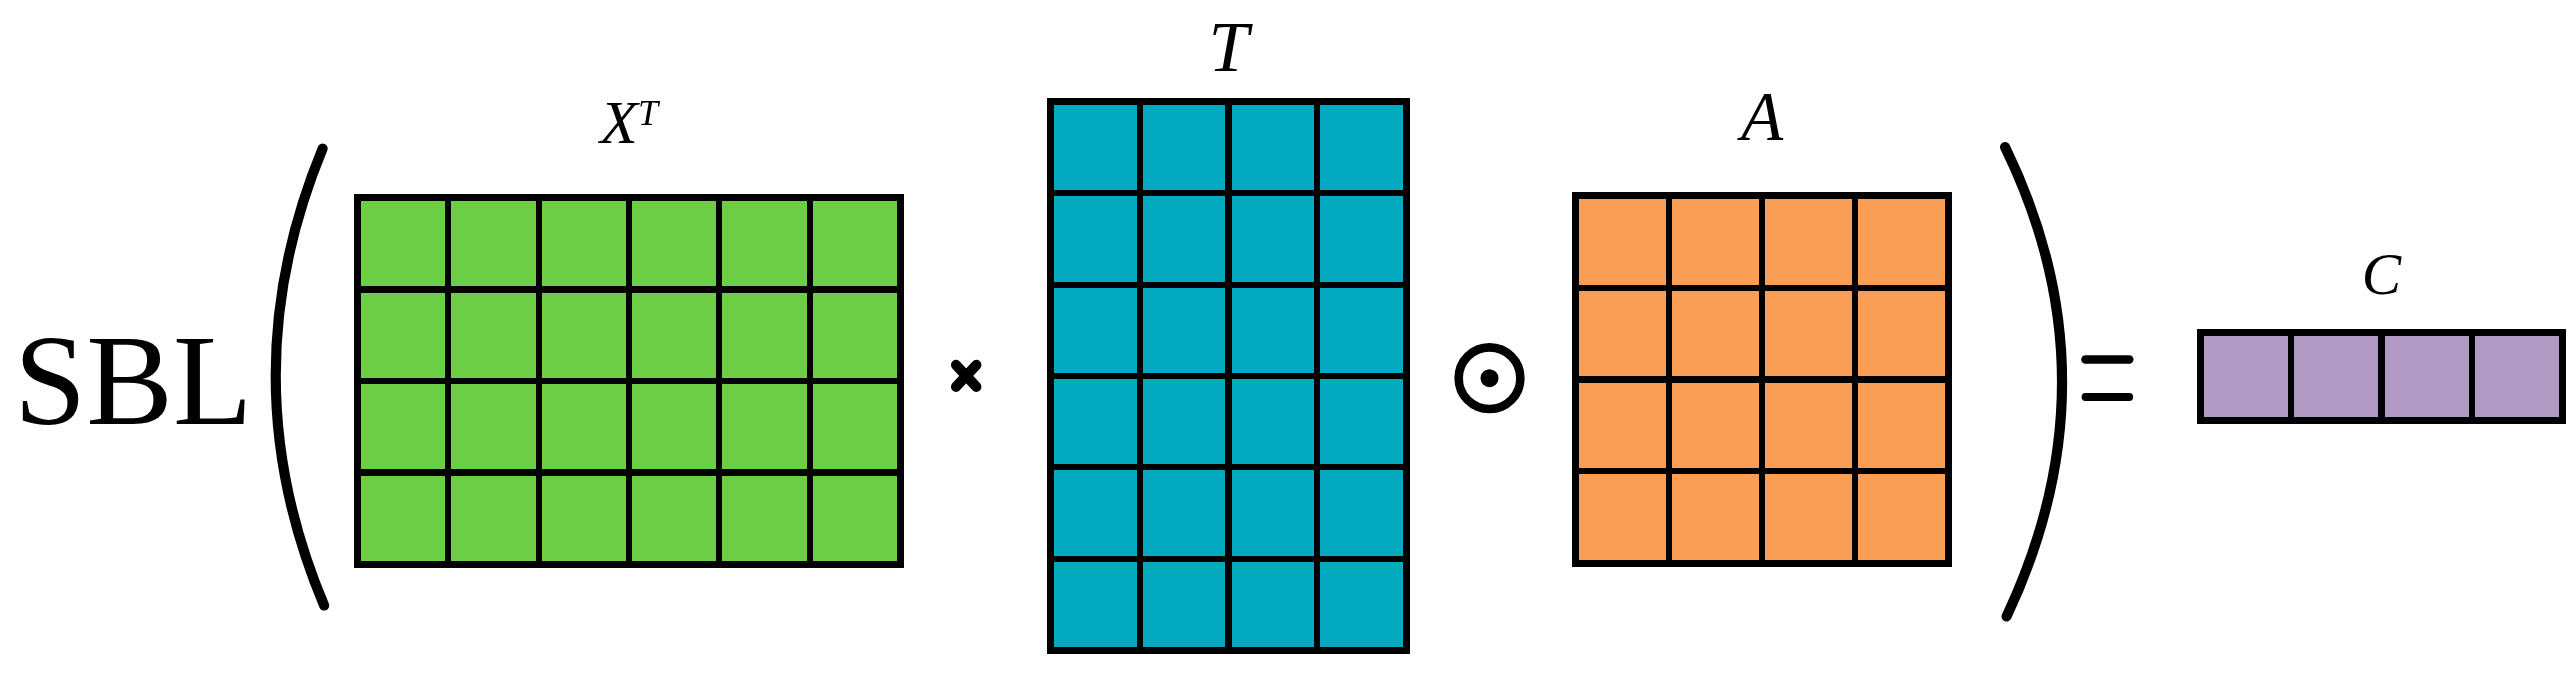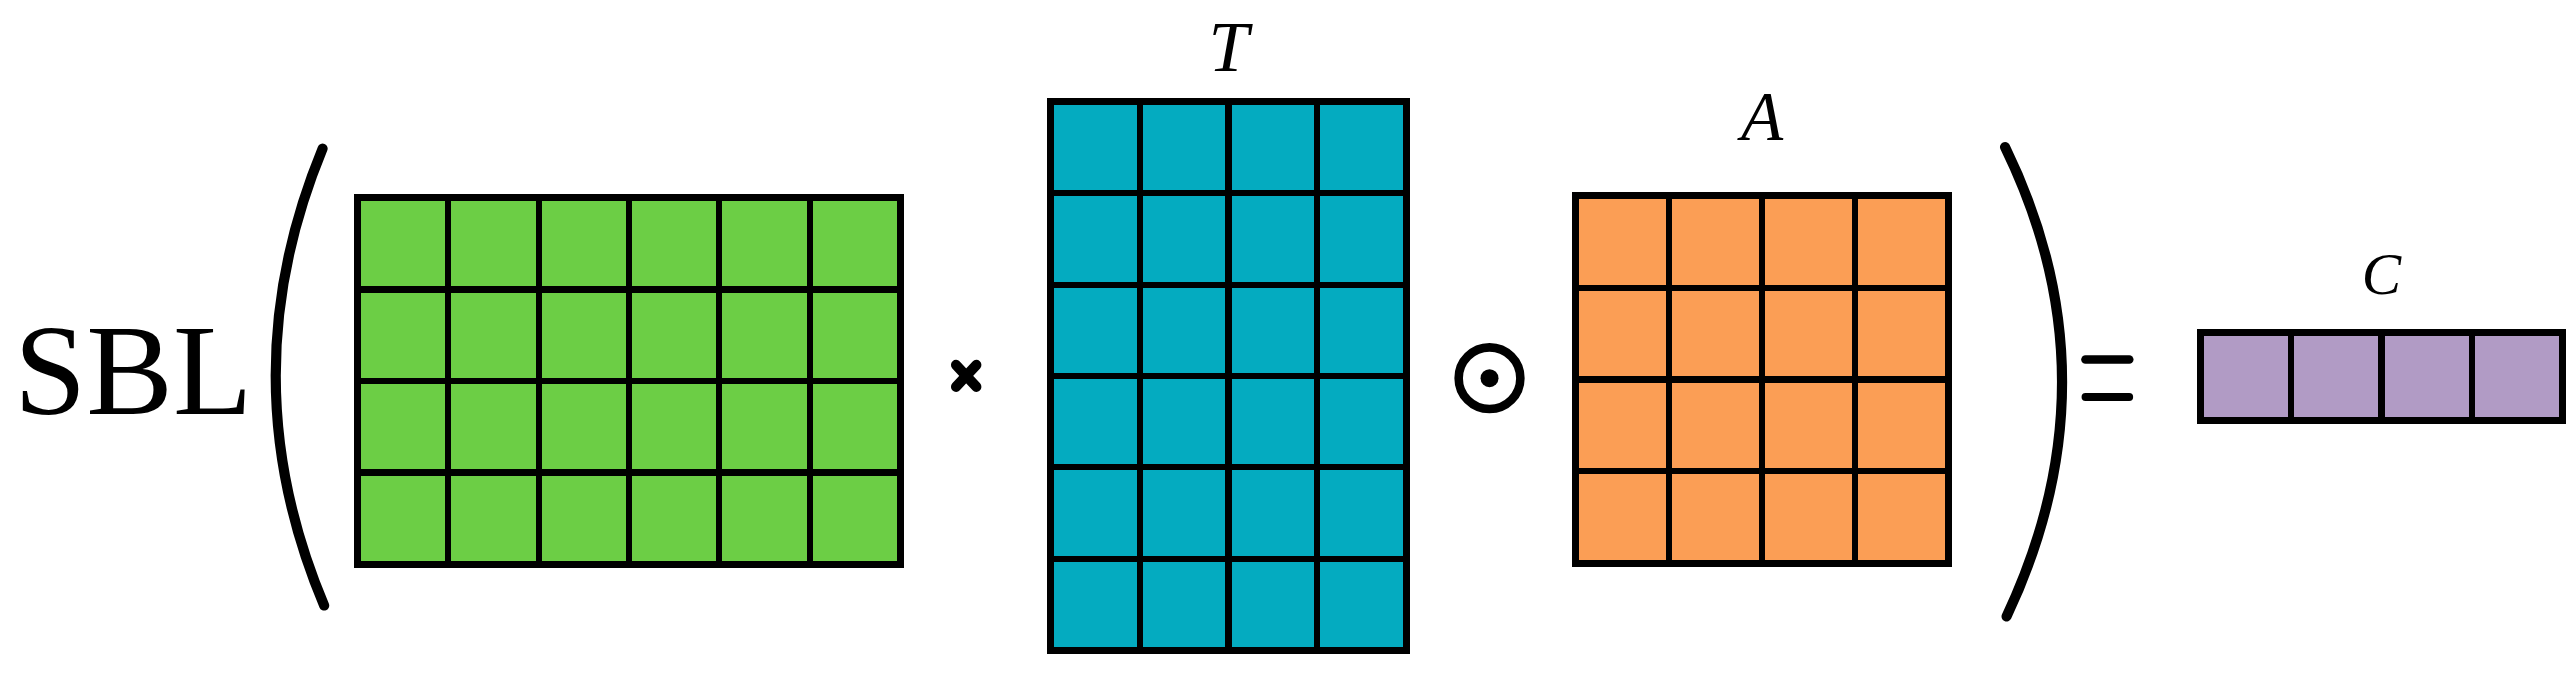--- a/index.html
+++ b/index.html
@@ -5,21 +5,21 @@
   html,body{margin:0;padding:0;background:#ffffff;}
   #canvas{
     position:relative;
     width:2576px;height:676px;
     background:#ffffff;
     overflow:hidden;
     font-family:"Liberation Serif","DejaVu Serif",serif;
   }
   
   #sbl{
-    position:absolute;left:14px;top:305px;
+    position:absolute;left:14px;top:315px;
     font-size:130px;line-height:1;color:#000;
     font-family:"Liberation Serif","DejaVu Serif",serif;
     white-space:nowrap;
   }
   
   .matrix{
     position:absolute;display:grid;gap:6.2px;padding:7px;
     background:#000;box-sizing:border-box;
   }
   #m-xt{left:354px;top:194px;width:550px;height:374px;}
@@ -41,20 +41,21 @@
   
   #ops{position:absolute;left:0;top:0;width:2576px;height:676px;}
 </style>
 </head>
 <body>
 
 <div id="canvas">
 
   <div id="sbl">SBL</div>
 
+  <div class="mlabel" id="l-xt"><span>X</span><span class="sup">T</span></div>
   <div class="mlabel" id="l-t">T</div>
   <div class="mlabel" id="l-a">A</div>
   <div class="mlabel" id="l-c">C</div>
 
   <div class="matrix" id="m-xt" style="grid-template-columns: repeat(6, 1fr); grid-template-rows: repeat(4, 1fr);">
       <div class="cell" style="background: rgb(108, 206, 69);"></div>
       <div class="cell" style="background: rgb(108, 206, 69);"></div>
       <div class="cell" style="background: rgb(108, 206, 69);"></div>
       <div class="cell" style="background: rgb(108, 206, 69);"></div>
       <div class="cell" style="background: rgb(108, 206, 69);"></div>

